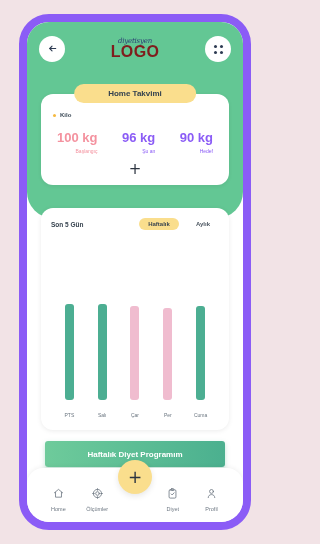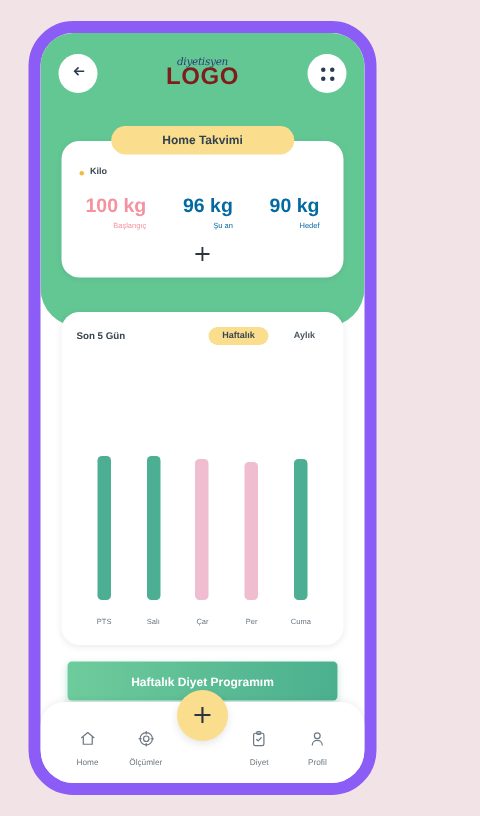--- a/index.html
+++ b/index.html
@@ -98,22 +98,22 @@
     width: 3px; height: 3px; border-radius: 50%;
     background: #f5b940; display: block;
   }
   .kilo-label { font-size: 6px; font-weight: bold; color: #3c4a57; }
 
   .stats { display: flex; justify-content: space-between; padding: 0 4px; }
   .stat { text-align: right; }
   .stat-value { font-size: 13px; font-weight: bold; line-height: 1.1; }
   .stat-label { font-size: 5px; margin-top: 2px; display: block; }
   .s-start .stat-value, .s-start .stat-label { color: #f4929f; }
-  .s-now   .stat-value, .s-now   .stat-label { color: #0369a1; }
-  .s-goal  .stat-value, .s-goal  .stat-label { color: #0369a1; }
+  .s-now   .stat-value, .s-now   .stat-label { color: #8b5cf6; }
+  .s-goal  .stat-value, .s-goal  .stat-label { color: #8b5cf6; }
 
   .plus-row {
     display: flex; align-items: center; justify-content: center;
     margin-top: 8px;
   }
   .plus-sign {
     font-size: 15px; color: #2c3440; line-height: 1;
     font-family: "DejaVu Sans", sans-serif;
   }
 

